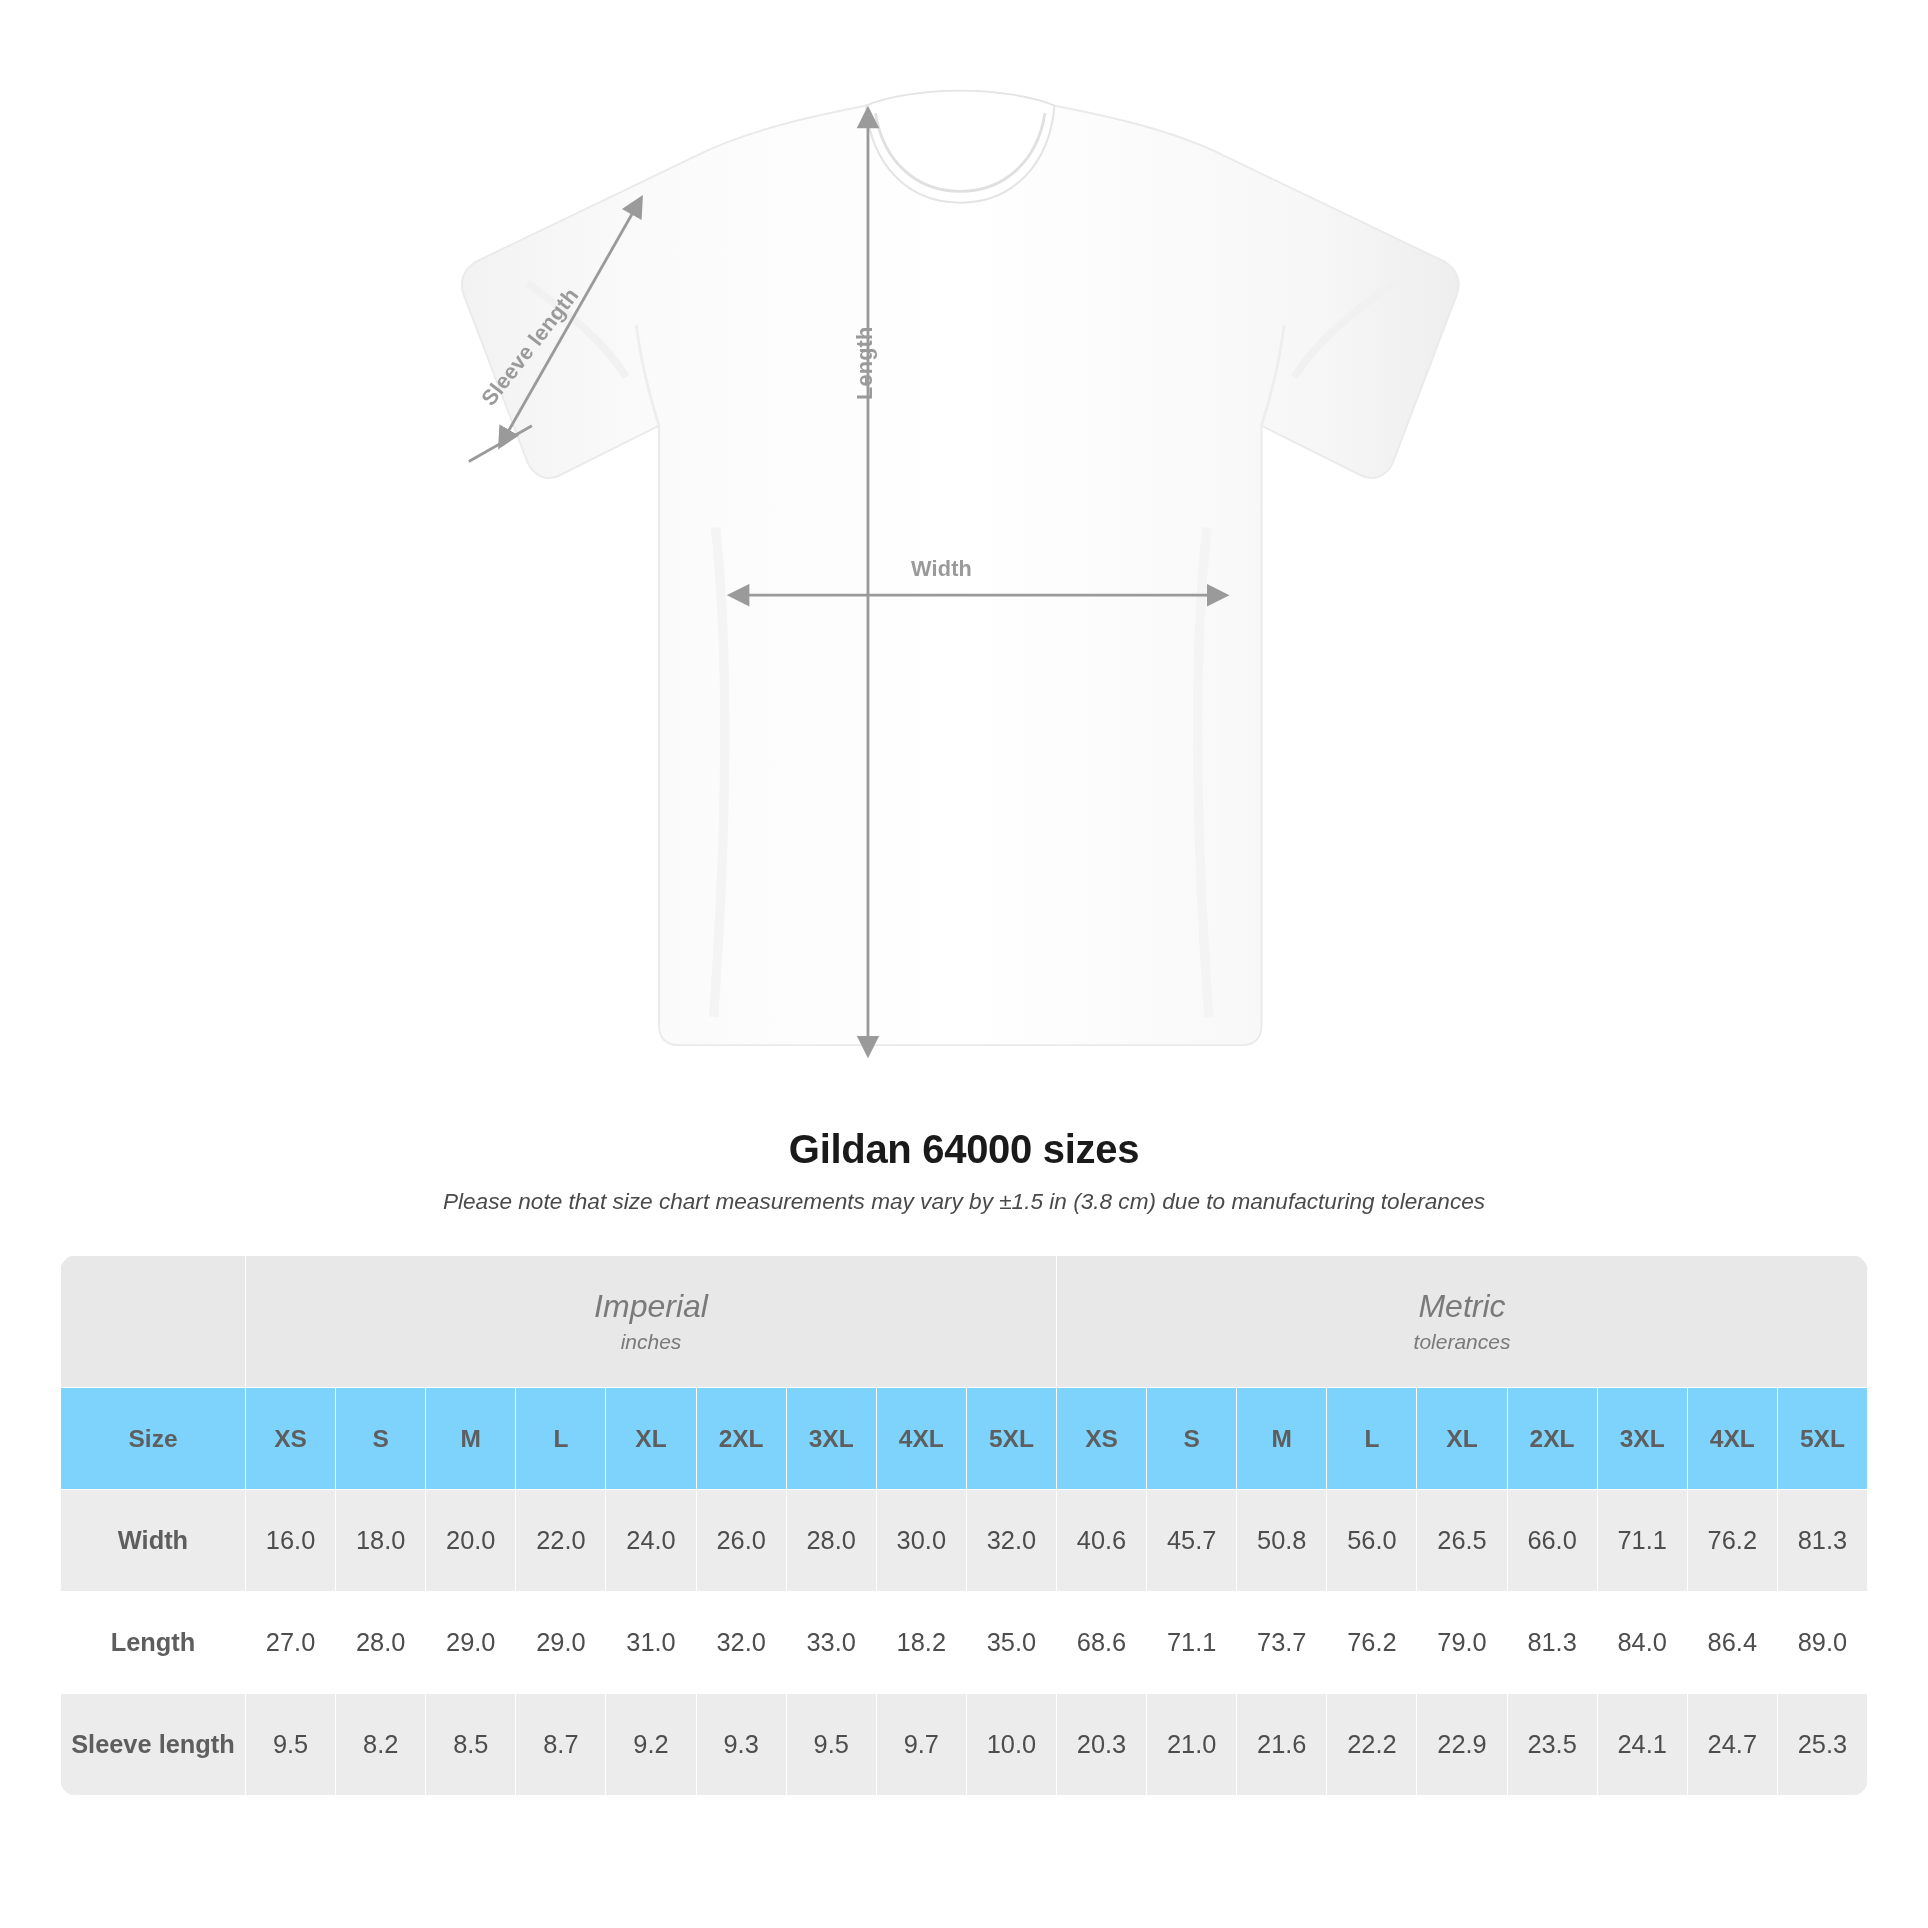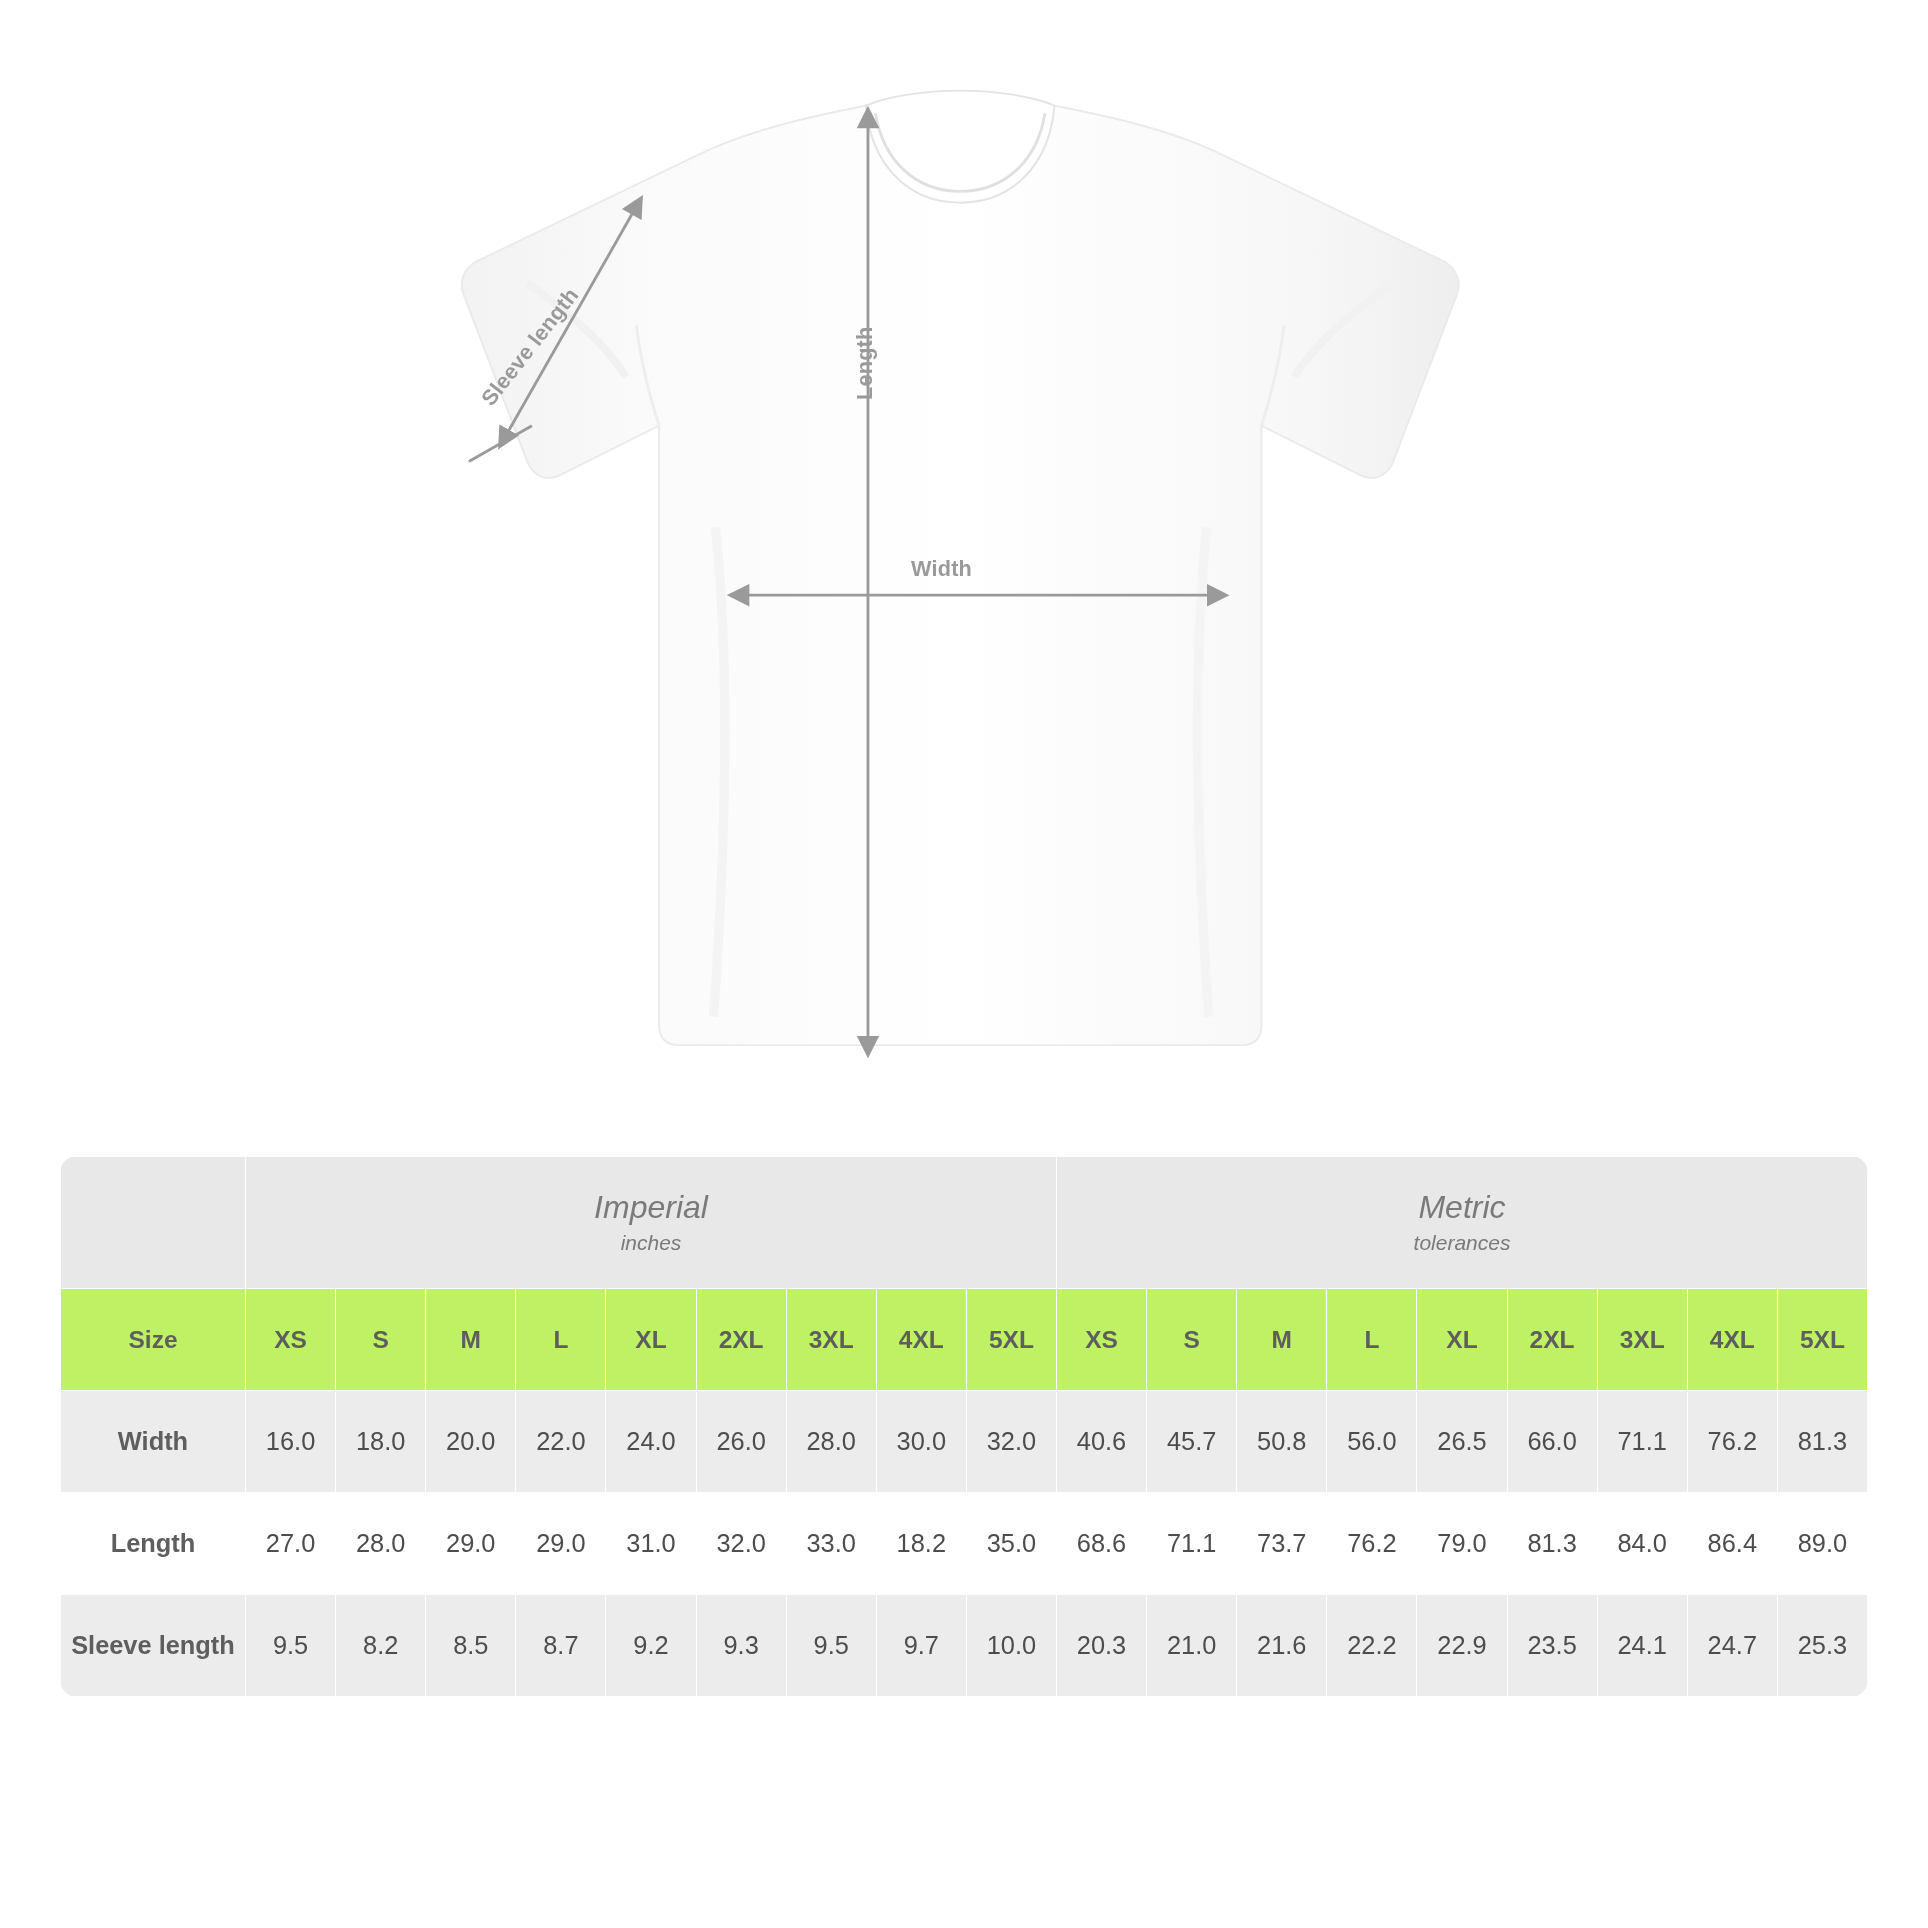--- a/index.html
+++ b/index.html
@@ -111,21 +111,21 @@
     font-style: italic;
     color: #7a7a7a;
     margin-top: 5.6px;
   }
   .corner-cell {
     background: #e8e8e8;
   }
 
   .row-size td,
   .row-size th {
-    background: #bef264;
+    background: #7dd3fc;
     height: 102px;
     font-size: 24.5px;
     color: #5e5e5e;
     font-weight: bold;
   }
   .row-shade td,
   .row-shade th {
     background: #ececec;
     height: 102px;
   }
@@ -216,20 +216,24 @@
         <line x1="680" y1="212" x2="532" y2="472" stroke="#9a9a9a" stroke-width="3" marker-start="url(#arrTail)" marker-end="url(#arrHead)"></line>
         <line x1="498" y1="490" x2="565" y2="452" stroke="#9a9a9a" stroke-width="3"></line>
       </g>
     </svg>
 
     <div class="dim-label label-width">Width</div>
     <div class="dim-label label-length">Length</div>
     <div class="dim-label label-sleeve">Sleeve length</div>
   </div>
 
+  <div class="title-block">
+    <h1 class="chart-title">Gildan 64000 sizes</h1>
+    <p class="chart-note">Please note that size chart measurements may vary by ±1.5 in (3.8 cm) due to manufacturing tolerances</p>
+  </div>
 
   <div class="table-wrap">
     <table class="size-table">
       <colgroup>
         <col class="c-head">
         <col>
           <col>
           <col>
           <col>
           <col>

